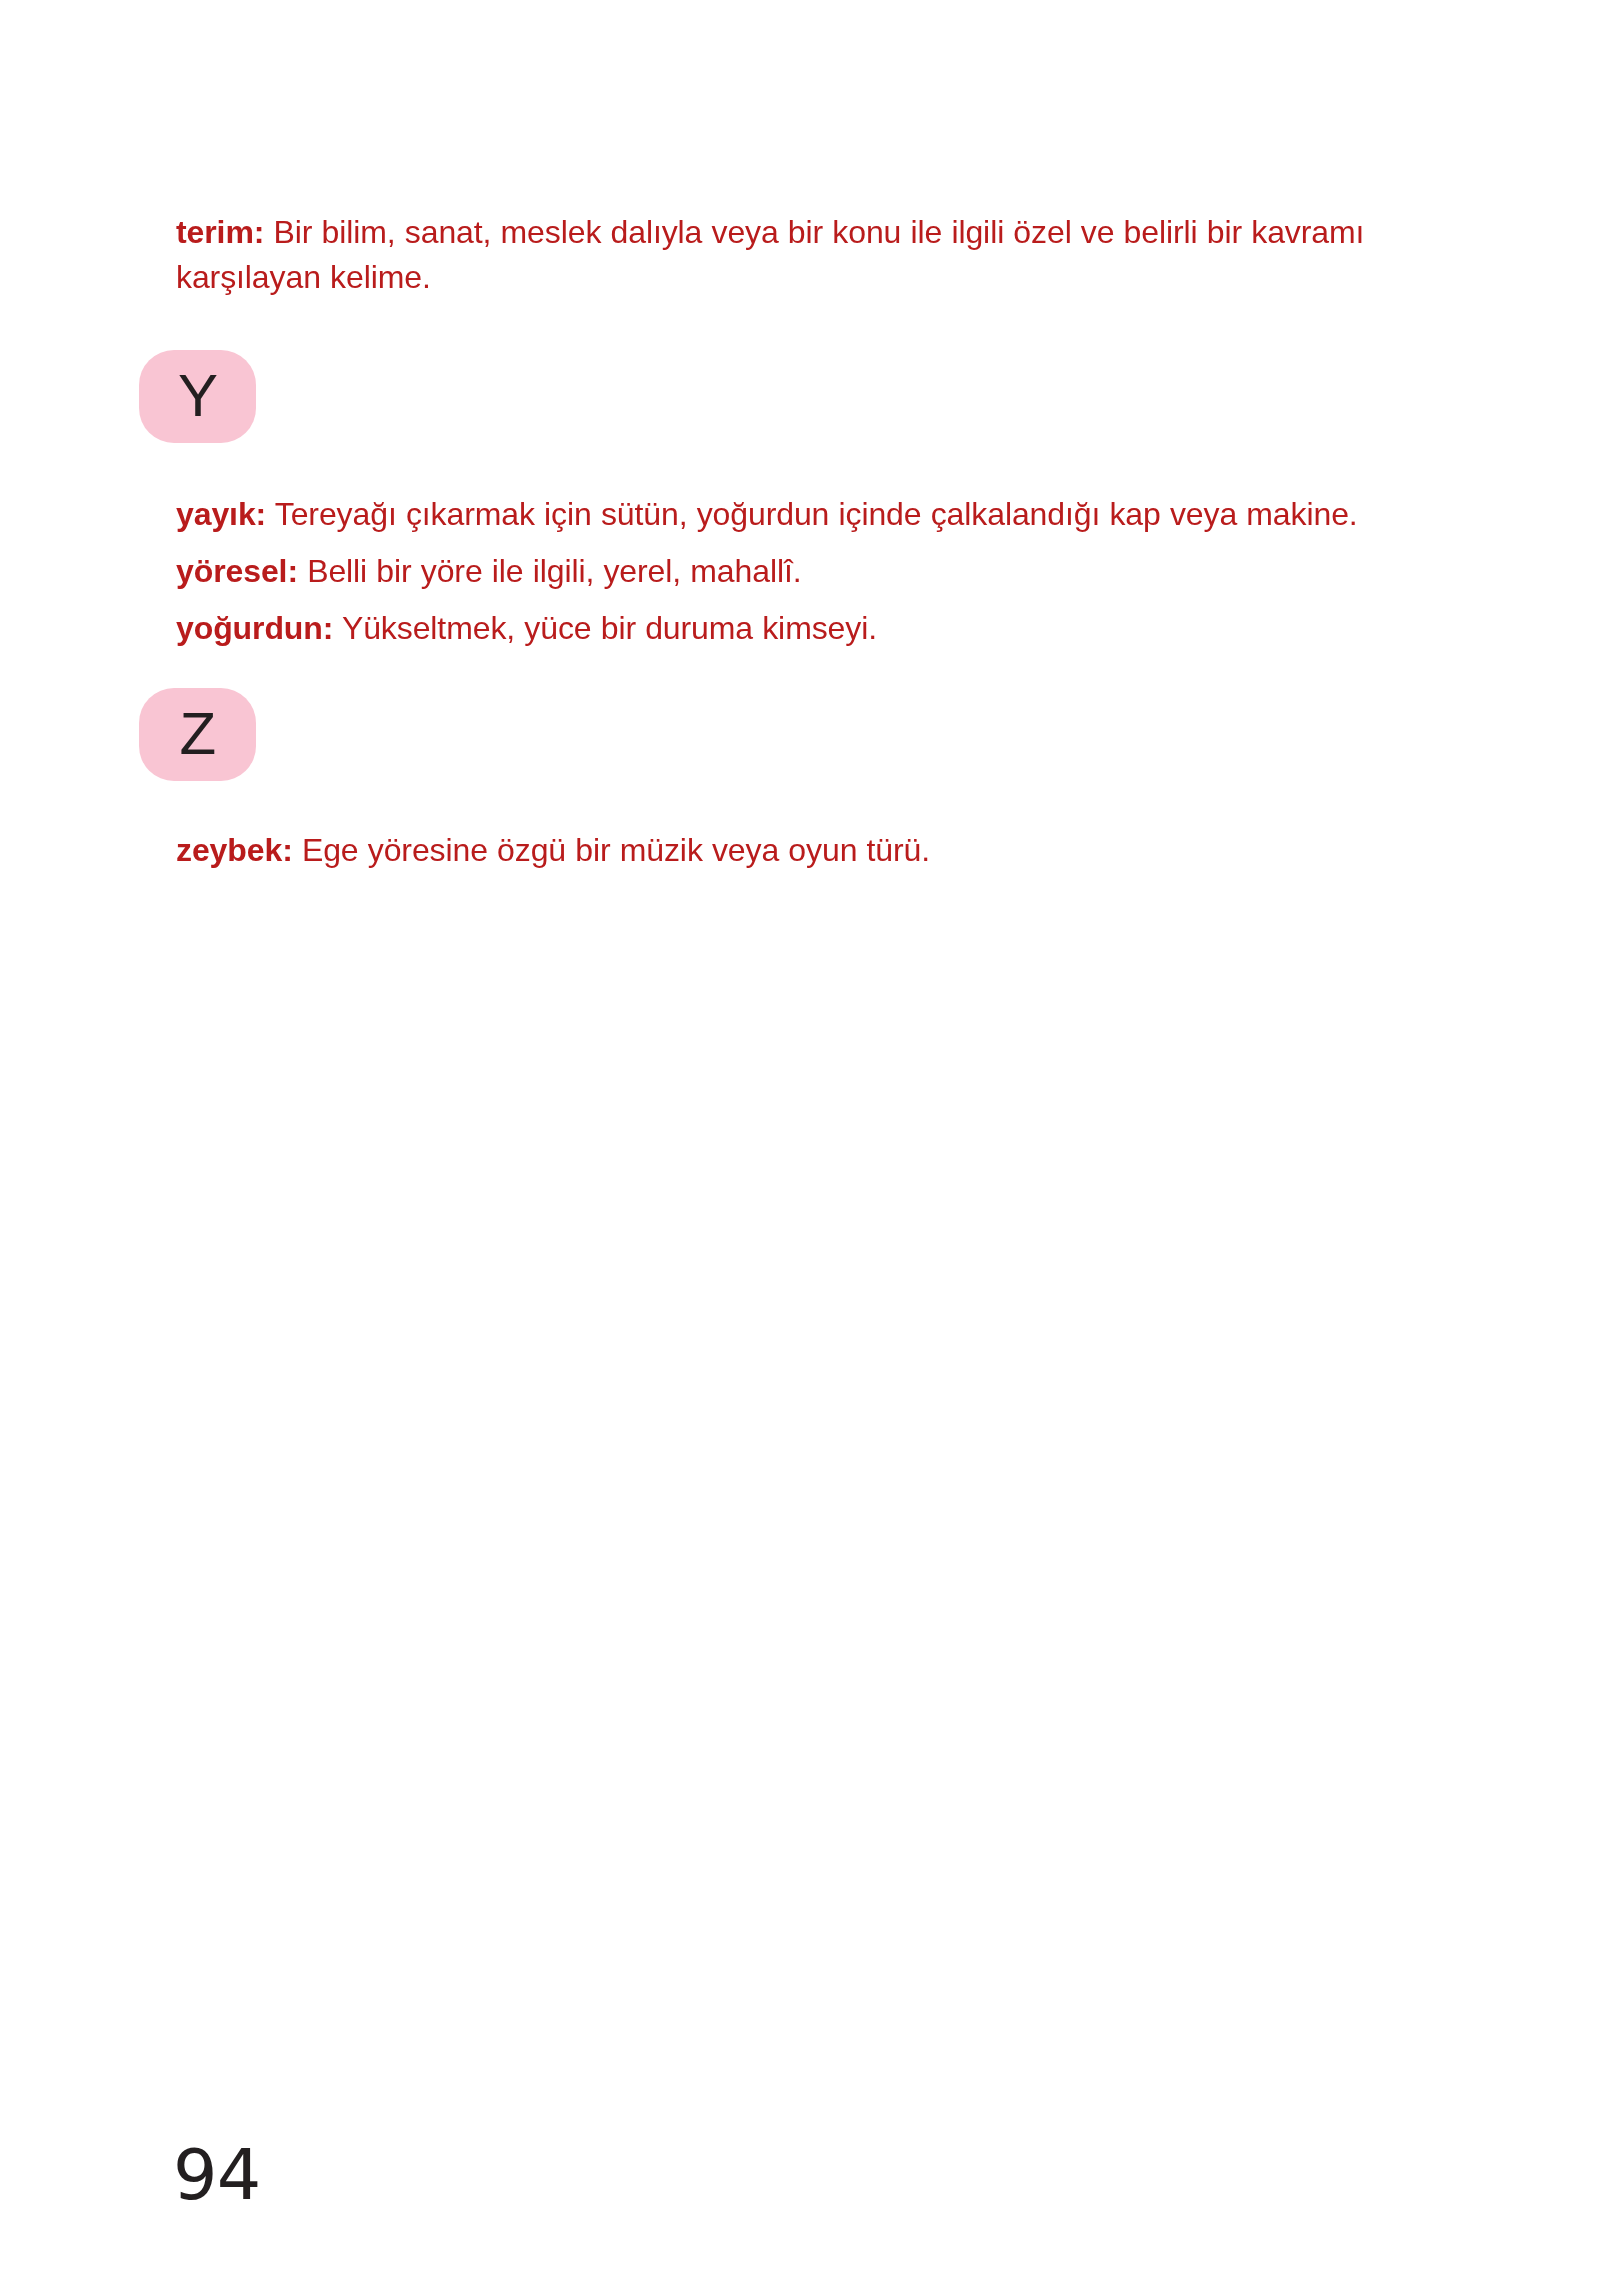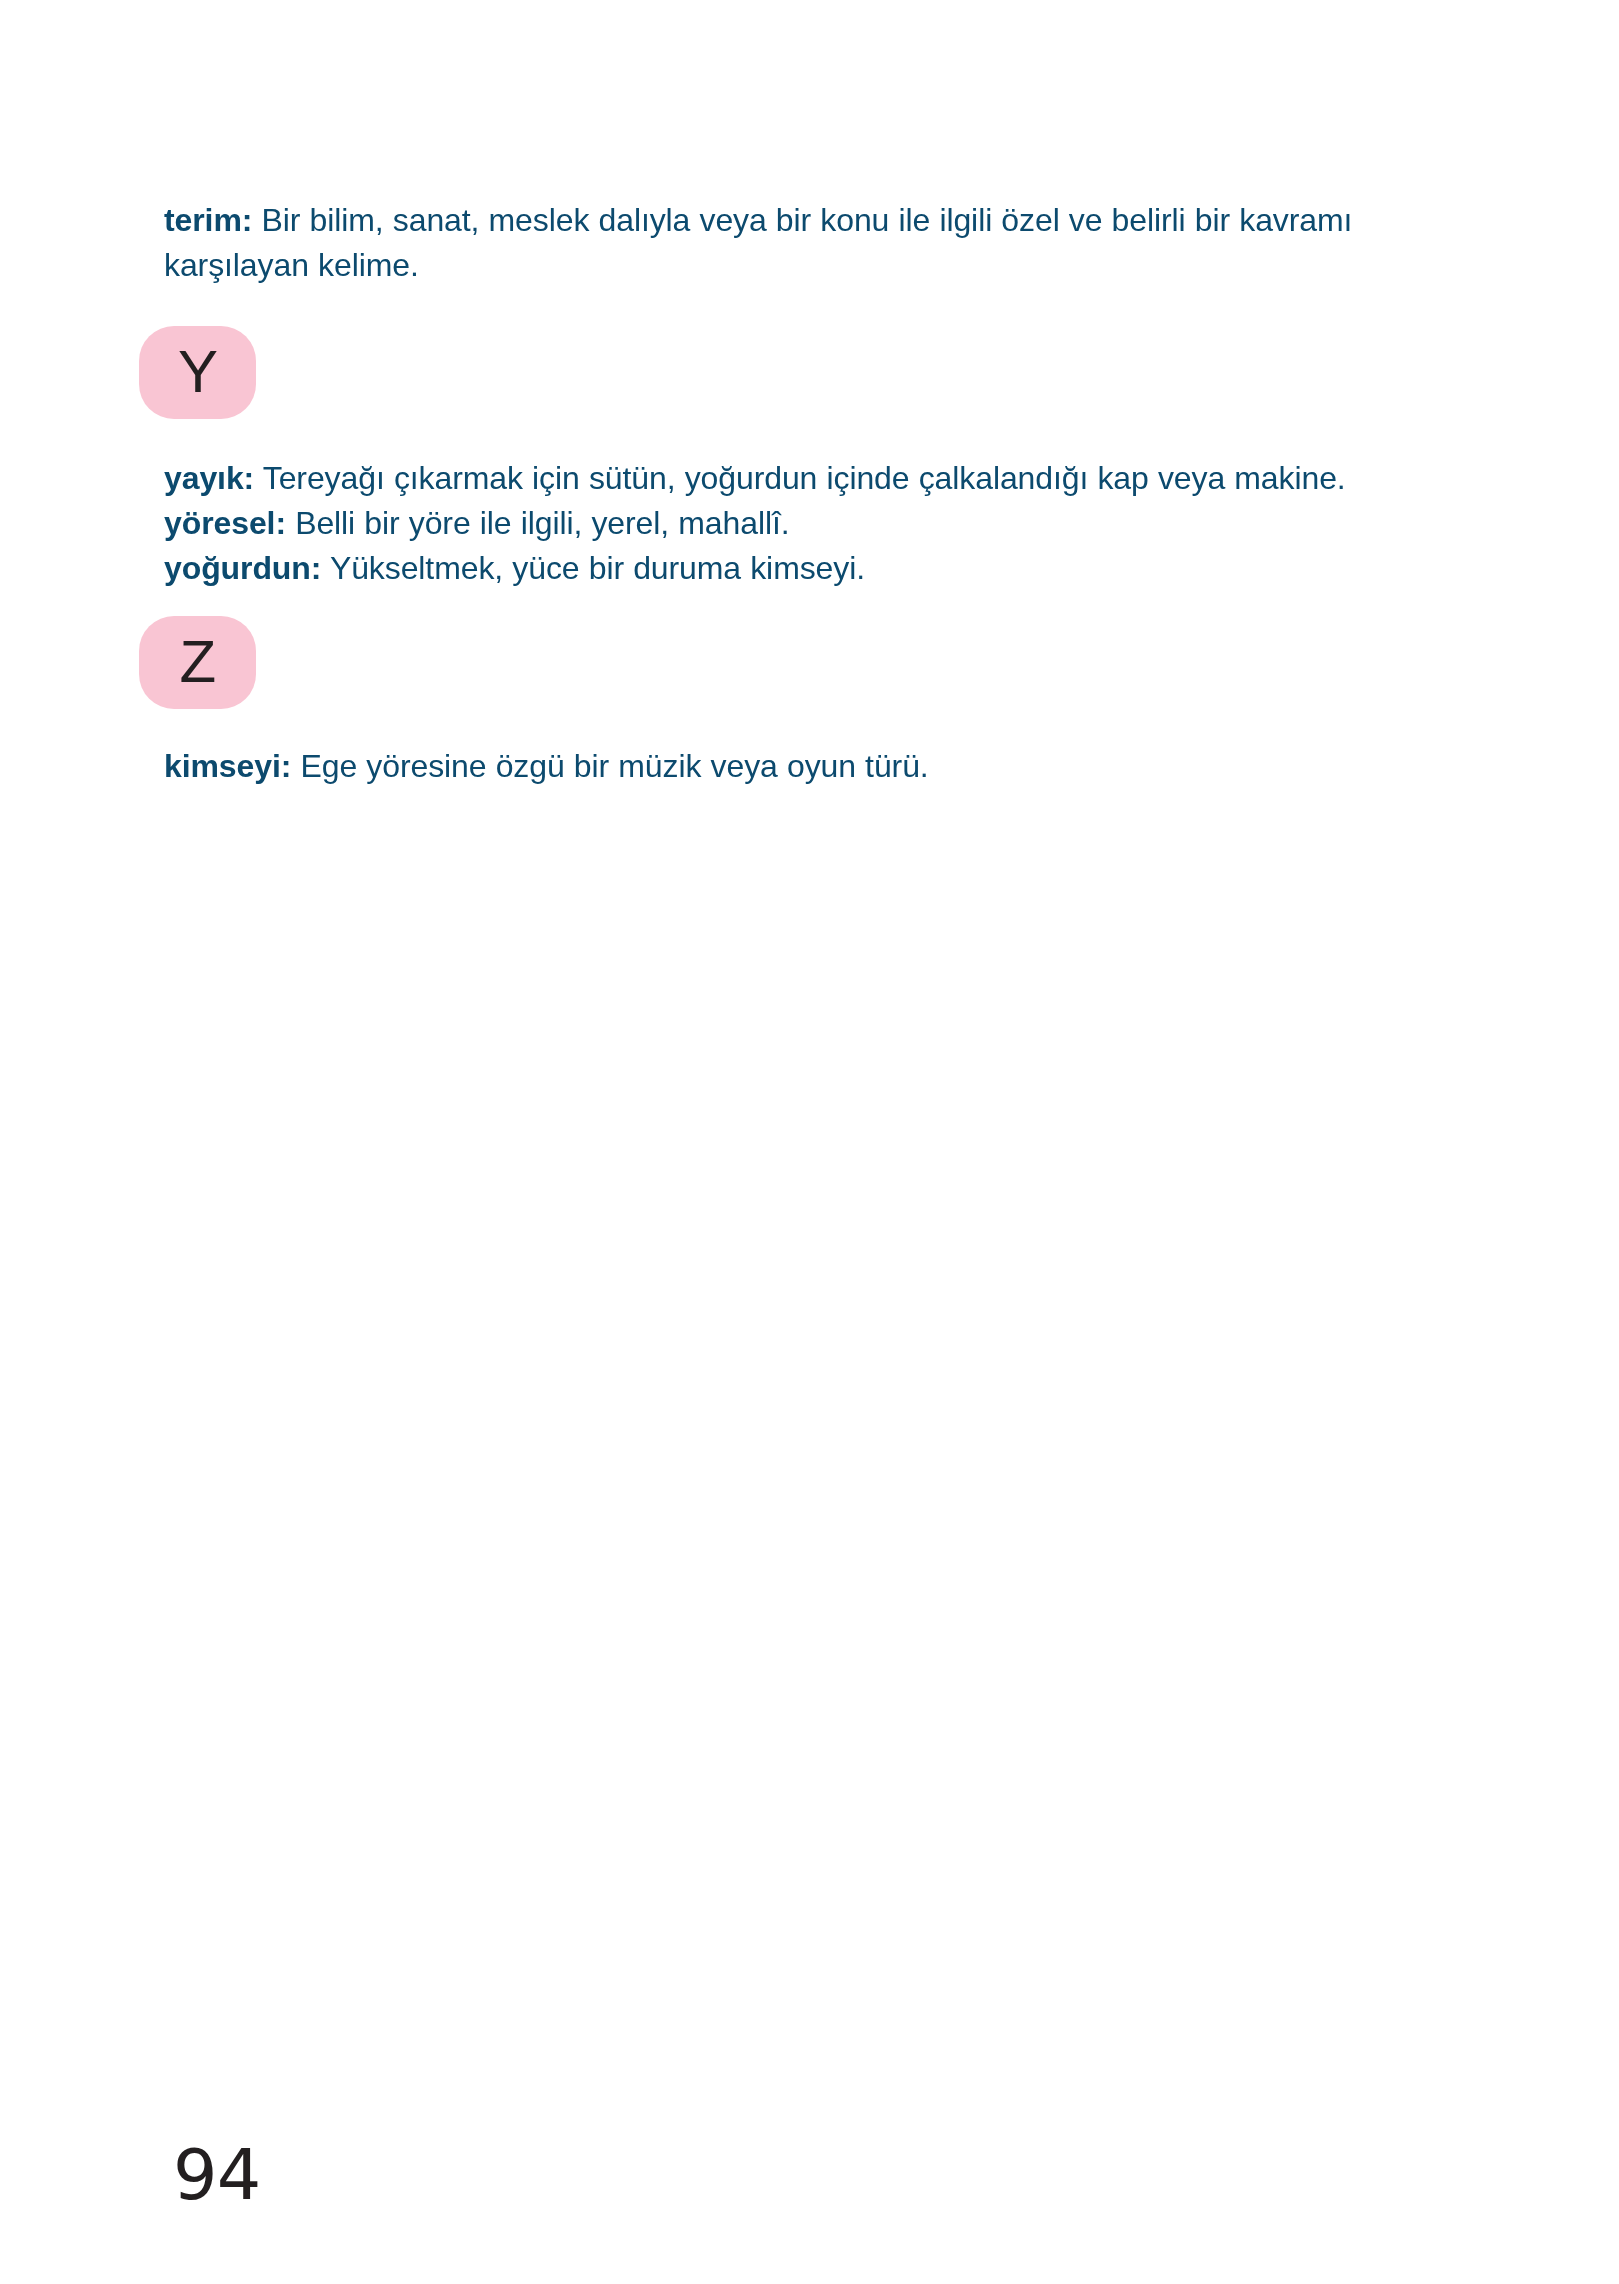--- a/index.html
+++ b/index.html
@@ -33,23 +33,23 @@
   
   .entry-block {
     margin: 0;
     padding: 0;
   }
 
   .entry {
     font-size: 32px;
     line-height: 45px;
     letter-spacing: -0.1px;
-    color: #0c4a6e;
+    color: #b91c1c;
     font-weight: 400;
-    margin: 0;
+    margin: 12px;
     text-align: left;
     word-spacing: 0.4px;
   }
 
   .entry .term {
     font-weight: 700;
   }
 
   
   .letter-badge-row {
@@ -132,21 +132,21 @@
 
     <div class="letter-badge-row">
       <div class="letter-badge" style="--badge-bg: #f9c5d3;">
         <span class="letter-glyph" style="color: rgb(35, 31, 32);">Z</span>
       </div>
     </div>
 
     <div class="gap-after-badge-z"></div>
 
     <div class="entry-block">
-      <p class="entry"><span class="term">kimseyi:</span> <span>Ege yöresine özgü bir müzik veya oyun türü.</span></p>
+      <p class="entry"><span class="term">zeybek:</span> <span>Ege yöresine özgü bir müzik veya oyun türü.</span></p>
     </div>
 
   </div>
 
   <div class="page-number">94</div>
 
 </div>
 
 
 </body></html>

